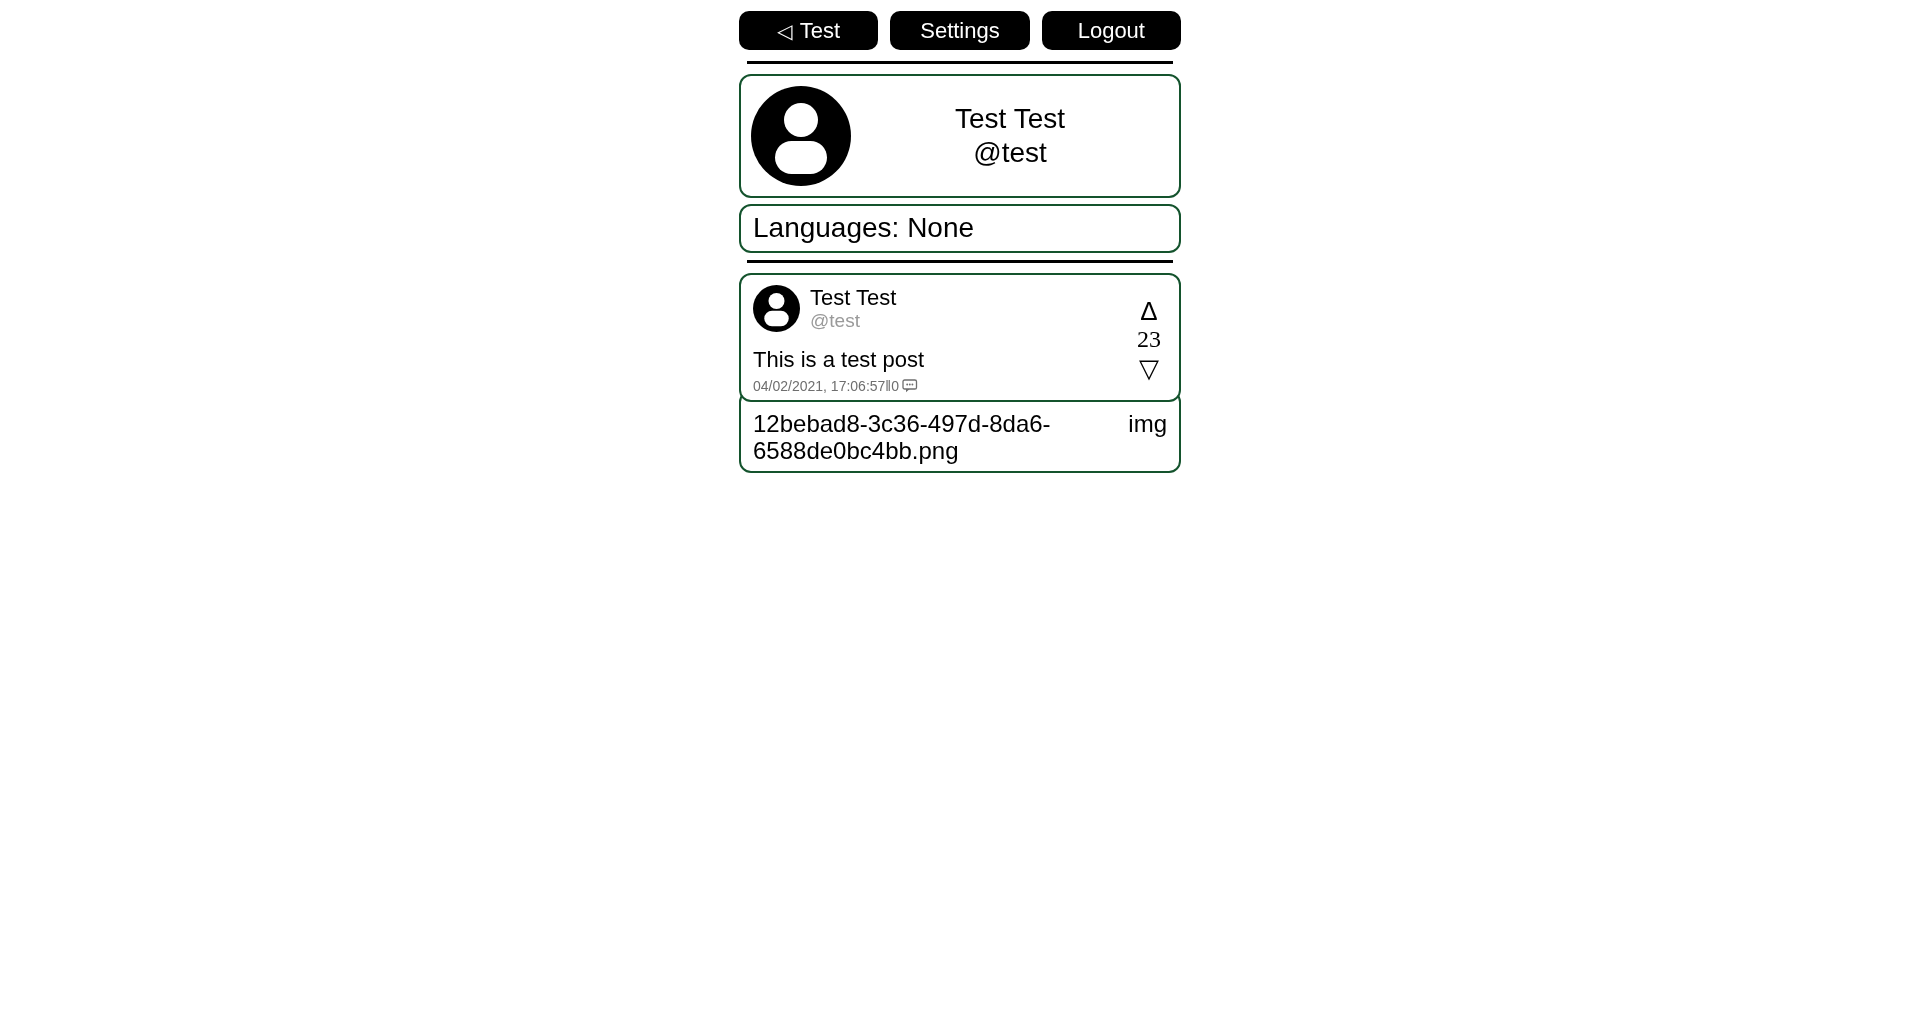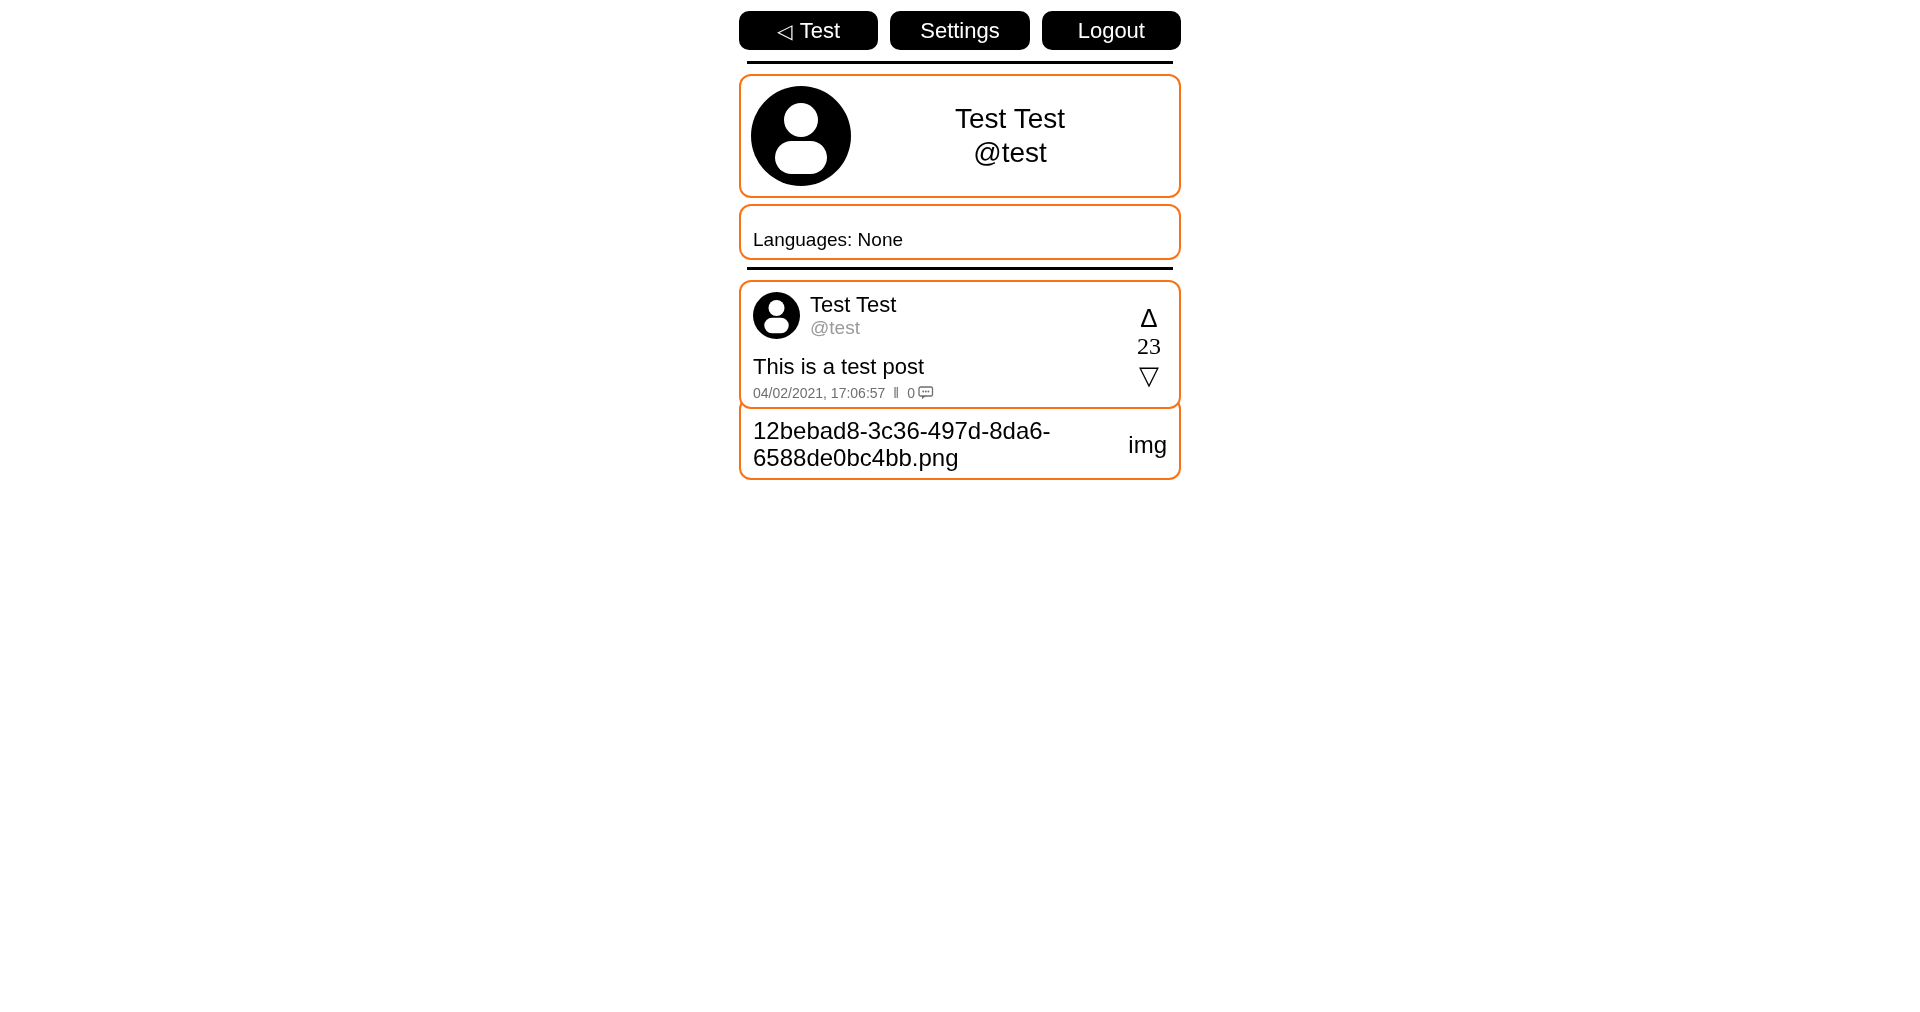--- a/index.html
+++ b/index.html
@@ -53,42 +53,42 @@
     margin: 11px 8px 10px 8px;
   }
   hr.rule2 {
     border: none;
     border-top: 3px solid #000000;
     margin: 5px 8px 10px 8px;
   }
 
   
   .card {
-    border: 2px solid #f97316;
+    border: 2px solid #14532d;
     border-radius: 12px;
     background: #ffffff;
   }
 
   .profile-card {
     display: flex;
     align-items: center;
     padding: 10px;
     margin-bottom: 6px;
   }
   .avatar-large { width: 100px; height: 100px; flex: none; display: block; }
   .profile-names {
     flex: 1;
     text-align: center;
     font-size: 28px;
     line-height: 1.22;
   }
 
   .info-box {
-    font-size: 19px;
-    padding: 23px 12px 7px 12px;
+    font-size: 28px;
+    padding: 6px 12px 7px 12px;
     margin-bottom: 7px;
   }
 
   
   .post-card {
     position: relative;
     z-index: 1;
     padding: 10px 10px 6px 12px;
     display: flex;
   }
@@ -97,21 +97,20 @@
   .avatar-small { width: 47px; height: 47px; flex: none; display: block; }
   .post-author-name { font-size: 22px; line-height: 1.15; }
   .post-author-handle { font-size: 19px; line-height: 1.15; color: #9a9a9a; }
   .post-body { font-size: 22px; margin-top: 15px; }
   .post-meta {
     margin-top: 5px;
     font-size: 14px;
     color: #6e6e6e;
     display: flex;
     align-items: center;
-    gap: 8px;
   }
   .comment-count { display: inline-flex; align-items: center; gap: 3px; }
 
   .vote-col {
     width: 40px;
     flex: none;
     display: flex;
     flex-direction: column;
     align-items: center;
     justify-content: center;
@@ -129,21 +128,21 @@
   }
   .vote-score { font-size: 24px; line-height: 1.1; font-family: Liberation Serif, serif; }
 
   
   .attachment-card {
     position: relative;
     z-index: 0;
     margin-top: -12px;
     padding: 18px 12px 7px 12px;
     display: flex;
-    align-items: center;
+    align-items: flex-start;
     font-size: 24px;
     cursor: pointer;
   }
   .attachment-name {
     flex: 1;
     line-height: 27px;
     overflow-wrap: anywhere;
   }
   .attachment-type { margin-left: 2px; line-height: 27px; }
 </style>

